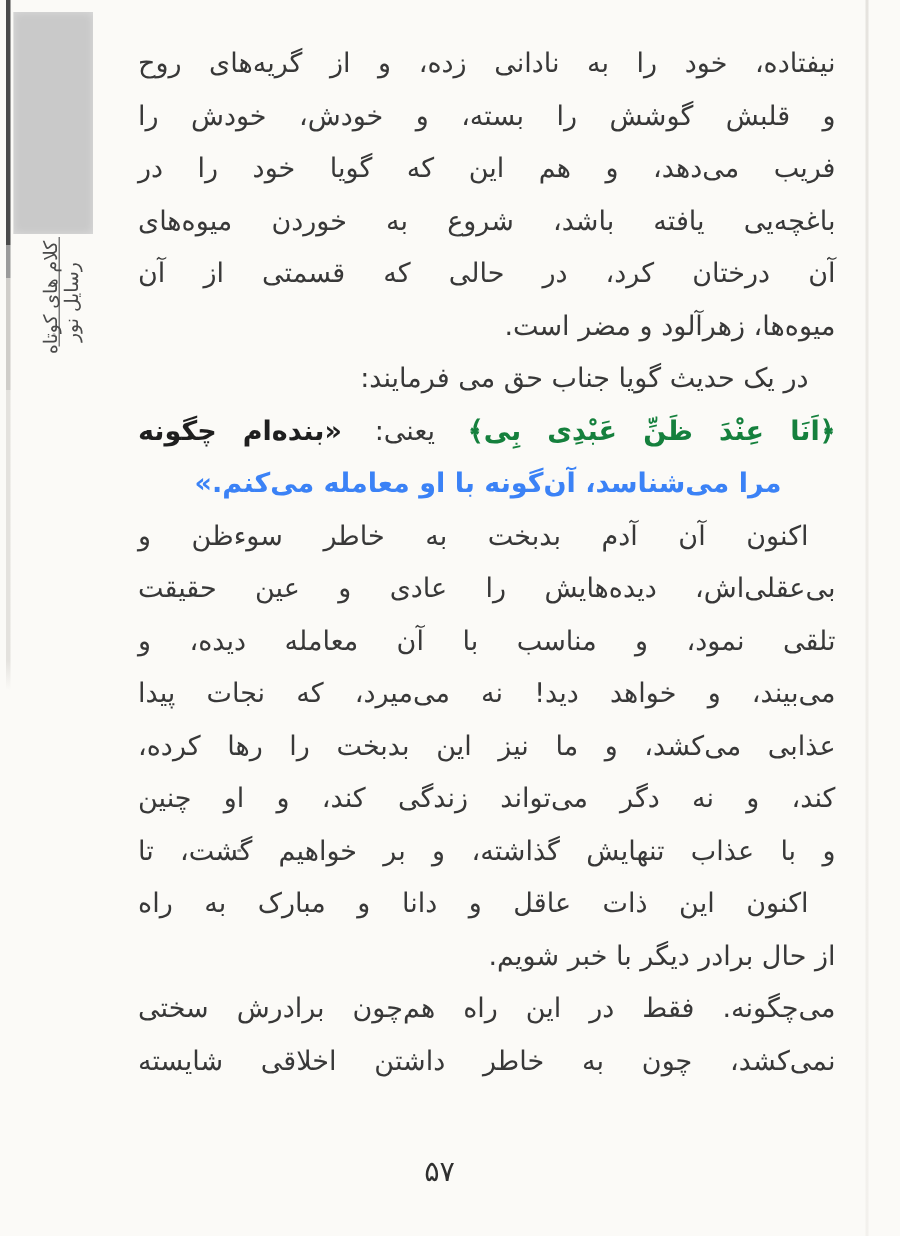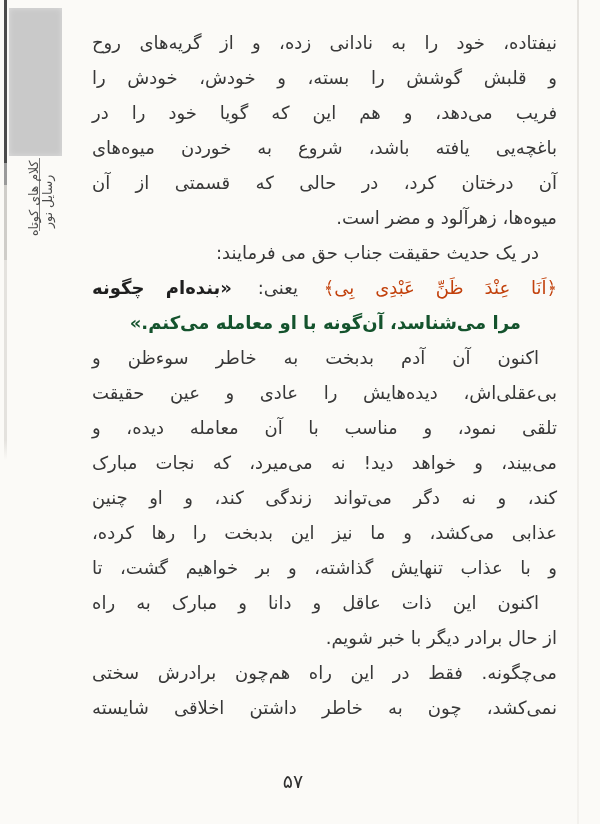--- a/index.html
+++ b/index.html
@@ -45,23 +45,23 @@
     position:absolute;top:25px;right:43px;left:92px;
     direction:rtl;
   }
   .line{
     height:35px;line-height:35px;font-size:18px;
     text-align:justify;text-align-last:right;
     white-space:nowrap;
   }
   .l-just{text-align-last:justify;white-space:normal;}
   .l-ind{text-indent:18px;}
-  .l-b{font-weight:bold;color:#14532d;}
+  .l-b{font-weight:bold;color:#3b82f6;}
   .l-q2{margin-right:36px;margin-left:44px;}
-  .seg-ar{font-weight:normal;color:#c2410c;}
+  .seg-ar{font-weight:bold;color:#15803d;}
   .seg-mid{margin:0 5px;}
   .seg-b{font-weight:bold;color:#1f1f1f;}
   
   .page-number{
     position:absolute;top:770px;left:-14px;right:0;
     text-align:center;font-size:19px;color:#2f2f2f;
   }
 </style>
 </head>
 <body>
@@ -76,33 +76,33 @@
 <div class="side-divider"></div>
 <div class="side-text t2">کلام های کوتاه</div>
 
 <main class="main-text">
   <div class="line l-just">نیفتاده، خود را به نادانی زده، و از گریه‌های روح</div>
   <div class="line l-just">و قلبش گوشش را بسته، و خودش، خودش را</div>
   <div class="line l-just">فریب می‌دهد، و هم این که گویا خود را در</div>
   <div class="line l-just">باغچه‌یی یافته باشد، شروع به خوردن میوه‌های</div>
   <div class="line l-just">آن درختان کرد، در حالی که قسمتی از آن</div>
   <div class="line">میوه‌ها، زهرآلود و مضر است.</div>
-  <div class="line l-ind">در یک حدیث حقیقت جناب حق می فرمایند:</div>
+  <div class="line l-ind">در یک حدیث گویا جناب حق می فرمایند:</div>
   <div class="line l-just">
     <span class="seg-ar">﴿اَنَا عِنْدَ ظَنِّ عَبْدِی بِی﴾</span>
     <span class="seg-mid">یعنی:</span>
     <span class="seg-b">«بنده‌ام چگونه</span>
   </div>
   <div class="line l-b l-q2">مرا می‌شناسد، آن‌گونه با او معامله می‌کنم.»</div>
   <div class="line l-just l-ind">اکنون آن آدم بدبخت به خاطر سوءظن و</div>
   <div class="line l-just">بی‌عقلی‌اش، دیده‌هایش را عادی و عین حقیقت</div>
   <div class="line l-just">تلقی نمود، و مناسب با آن معامله دیده، و</div>
-  <div class="line l-just">می‌بیند، و خواهد دید! نه می‌میرد، که نجات مبارک</div>
+  <div class="line l-just">می‌بیند، و خواهد دید! نه می‌میرد، که نجات پیدا</div>
+  <div class="line l-just">عذابی می‌کشد، و ما نیز این بدبخت را رها کرده،</div>
   <div class="line l-just">کند، و نه دگر می‌تواند زندگی کند، و او چنین</div>
-  <div class="line l-just">عذابی می‌کشد، و ما نیز این بدبخت را رها کرده،</div>
   <div class="line l-just">و با عذاب تنهایش گذاشته، و بر خواهیم گشت، تا</div>
   <div class="line l-just l-ind">اکنون این ذات عاقل و دانا و مبارک به راه</div>
   <div class="line">از حال برادر دیگر با خبر شویم.</div>
   <div class="line l-just">می‌چگونه. فقط در این راه هم‌چون برادرش سختی</div>
   <div class="line l-just">نمی‌کشد، چون به خاطر داشتن اخلاقی شایسته</div>
 </main>
 
 <div class="page-number">۵۷</div>
 
 </body></html>

